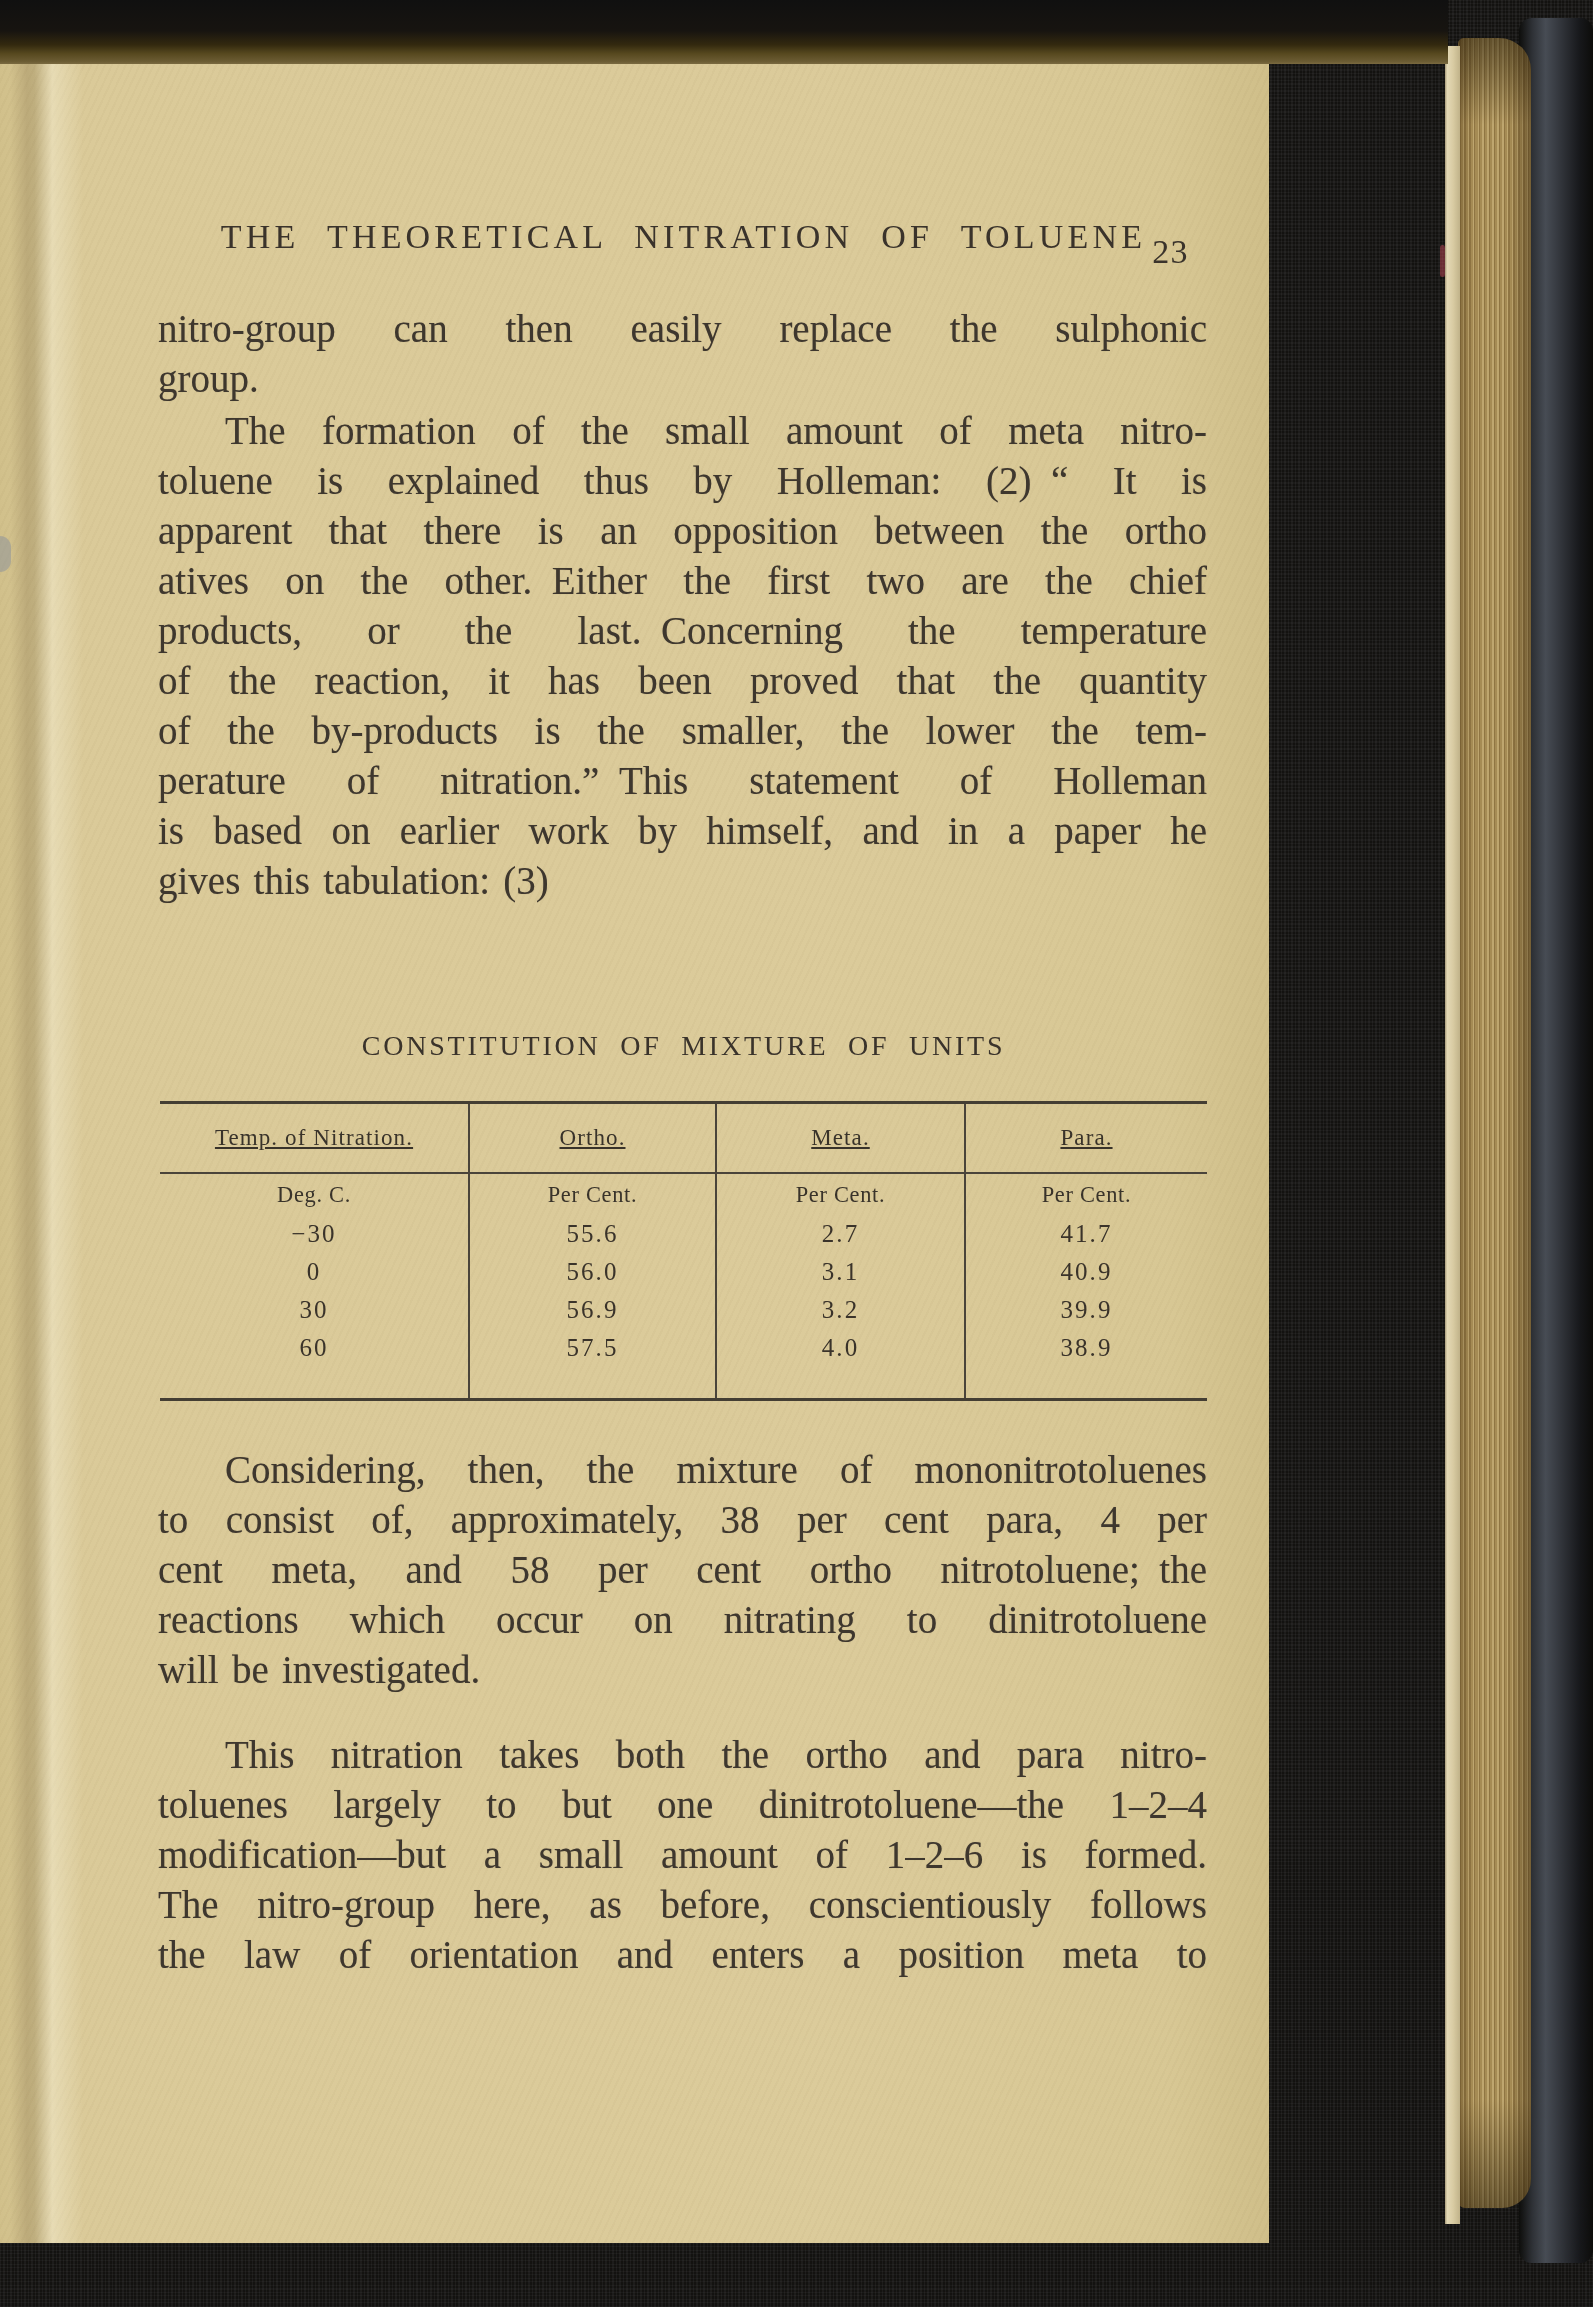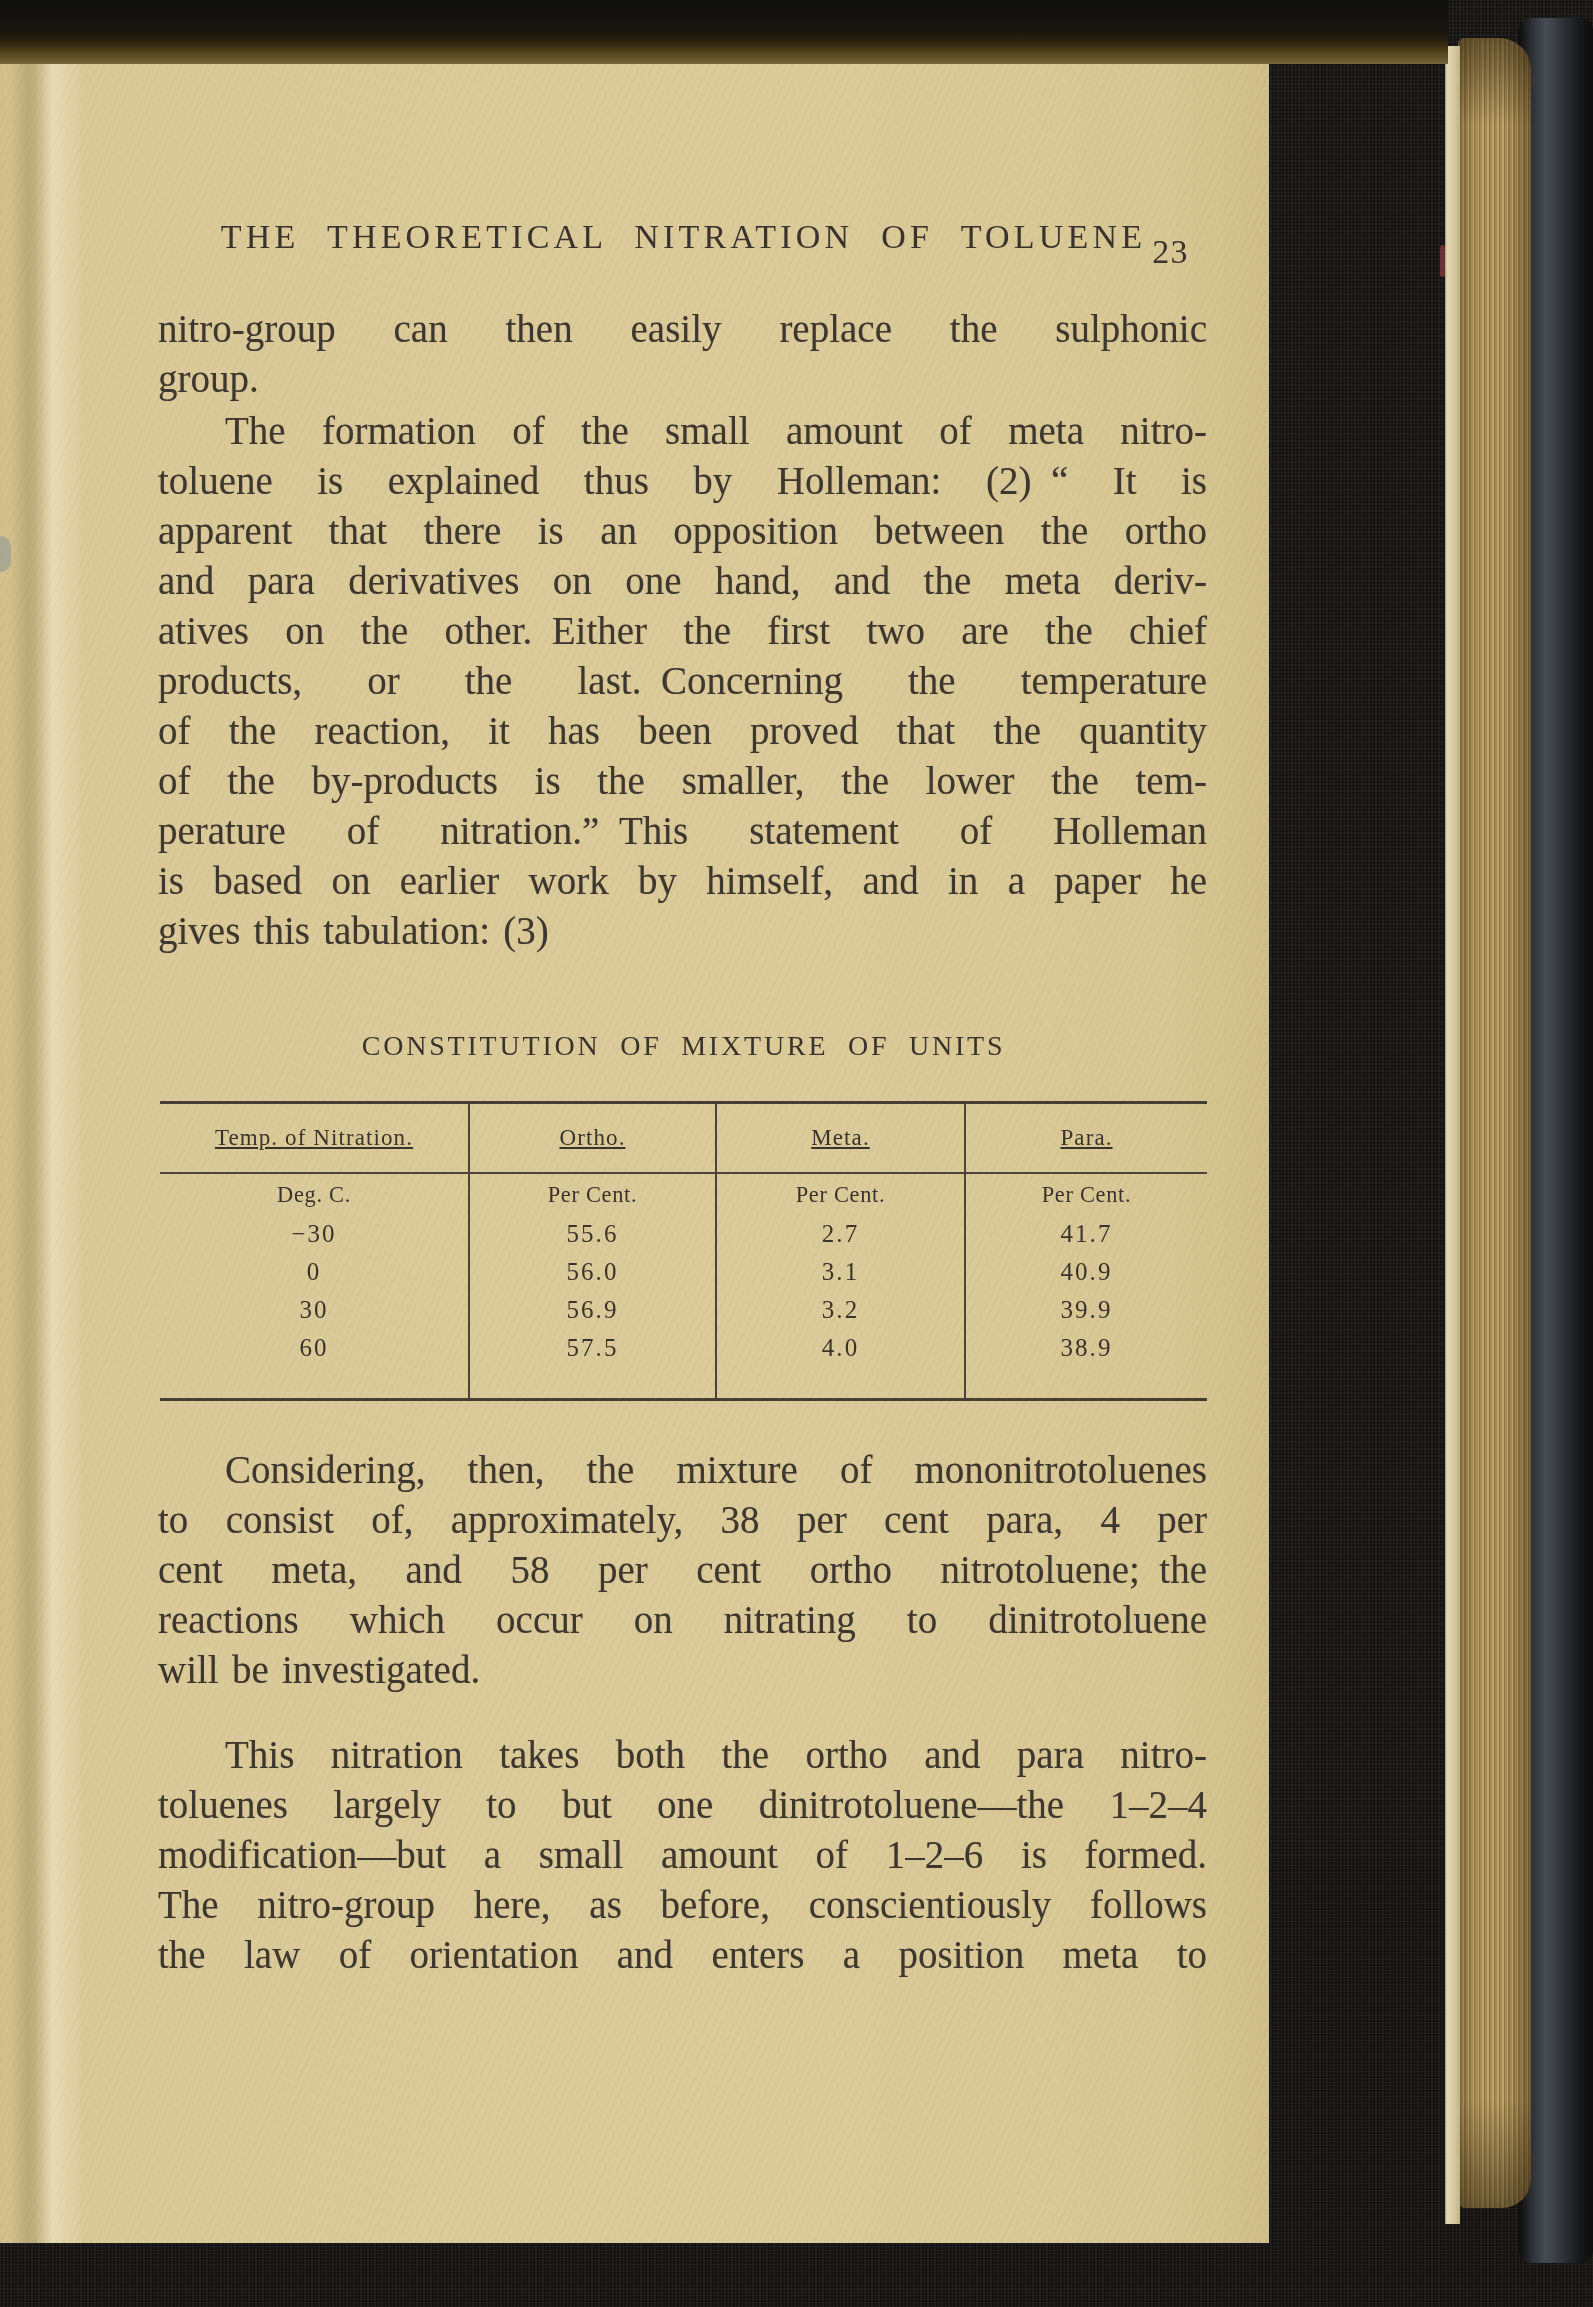--- a/index.html
+++ b/index.html
@@ -94,21 +94,20 @@
     </div>
 
     <div class="para p0">
         <div class="line">nitro-group can then easily replace the sulphonic</div>
         <div class="line noj">group.</div>
       </div>
     <div class="para p1">
         <div class="line ind">The formation of the small amount of meta nitro-</div>
         <div class="line">toluene is explained thus by Holleman: (2) “ It is</div>
         <div class="line">apparent that there is an opposition between the ortho</div>
-        <div class="line">and para derivatives on one hand, and the meta deriv-</div>
         <div class="line">atives on the other. Either the first two are the chief</div>
         <div class="line">products, or the last. Concerning the temperature</div>
         <div class="line">of the reaction, it has been proved that the quantity</div>
         <div class="line">of the by-products is the smaller, the lower the tem-</div>
         <div class="line">perature of nitration.” This statement of Holleman</div>
         <div class="line">is based on earlier work by himself, and in a paper he</div>
         <div class="line noj">gives this tabulation: (3)</div>
       </div>
 
     <div class="table-title">CONSTITUTION OF MIXTURE OF UNITS</div>

